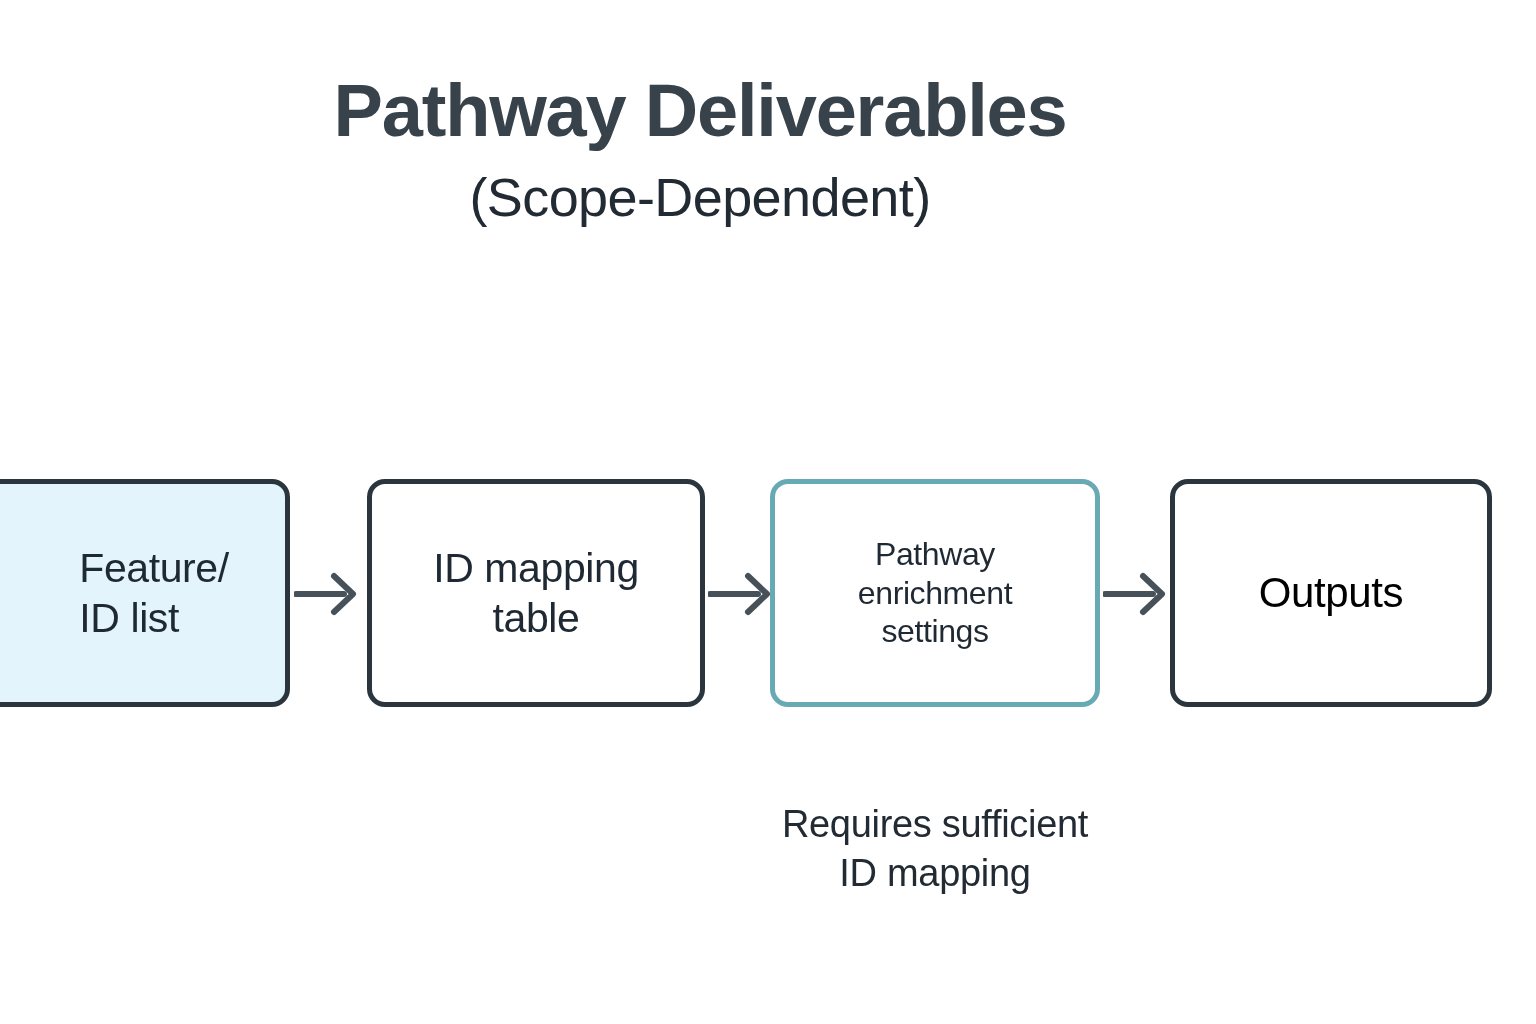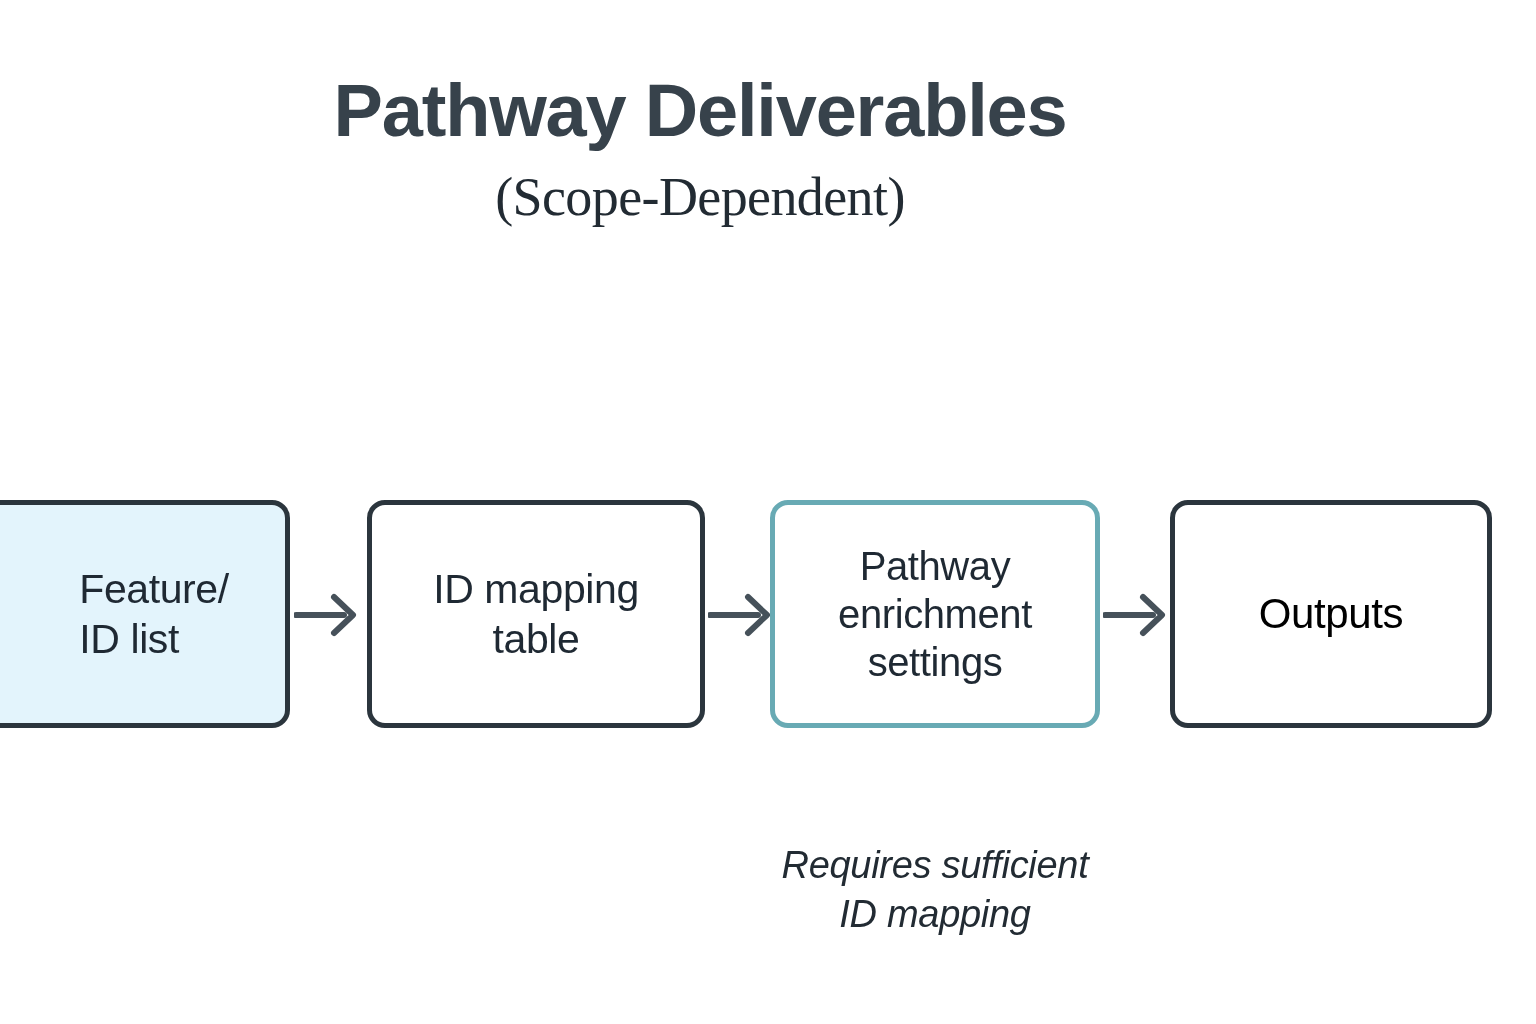--- a/index.html
+++ b/index.html
@@ -39,28 +39,27 @@
     white-space: nowrap;
   }
   .page-subtitle {
     font-size: 54px;
     font-weight: normal;
     color: #222b33;
     letter-spacing: -0.6px;
     line-height: 1.1;
     margin: 18px 0 0 0;
     white-space: nowrap;
-    font-family: Liberation Serif, serif;
   }
 
   
   .flow-row {
     position: absolute;
     left: 0;
-    top: 500px;
+    top: 479px;
     width: 1380px;
     height: 228px;
   }
 
   .flow-node {
     position: absolute;
     top: 0;
     height: 228px;
     box-sizing: border-box;
     border: 5px solid #2b353d;
@@ -100,21 +99,21 @@
   }
 
   
   #node-2 {
     left: 770px;
     width: 330px;
     border-color: #68aab4;
     border-width: 5px;
   }
   #node-2 .node-label {
-    font-size: 40px;
+    font-size: 32px;
     line-height: 1.2;
   }
 
   
   #node-3 {
     left: 1170px;
     width: 322px;
     flex-direction: column;
   }
   #node-3 .node-title {
@@ -140,29 +139,28 @@
     pointer-events: none;
   }
   #connector-0 { left: 294px; }
   #connector-1 { left: 708px; }
   #connector-2 { left: 1103px; }
 
   
   .flow-caption {
     position: absolute;
     left: 700px;
-    top: 841px;
+    top: 800px;
     width: 470px;
     text-align: center;
     font-size: 38px;
     line-height: 1.28;
     color: #222b33;
     letter-spacing: -0.3px;
     white-space: pre-line;
-    font-style: italic;
   }
 </style>
 </head>
 <body>
 
 <div id="canvas">
 
   <div class="heading-block">
     <h1 class="page-title">Pathway Deliverables</h1>
     <div class="page-subtitle">(Scope-Dependent)</div>

